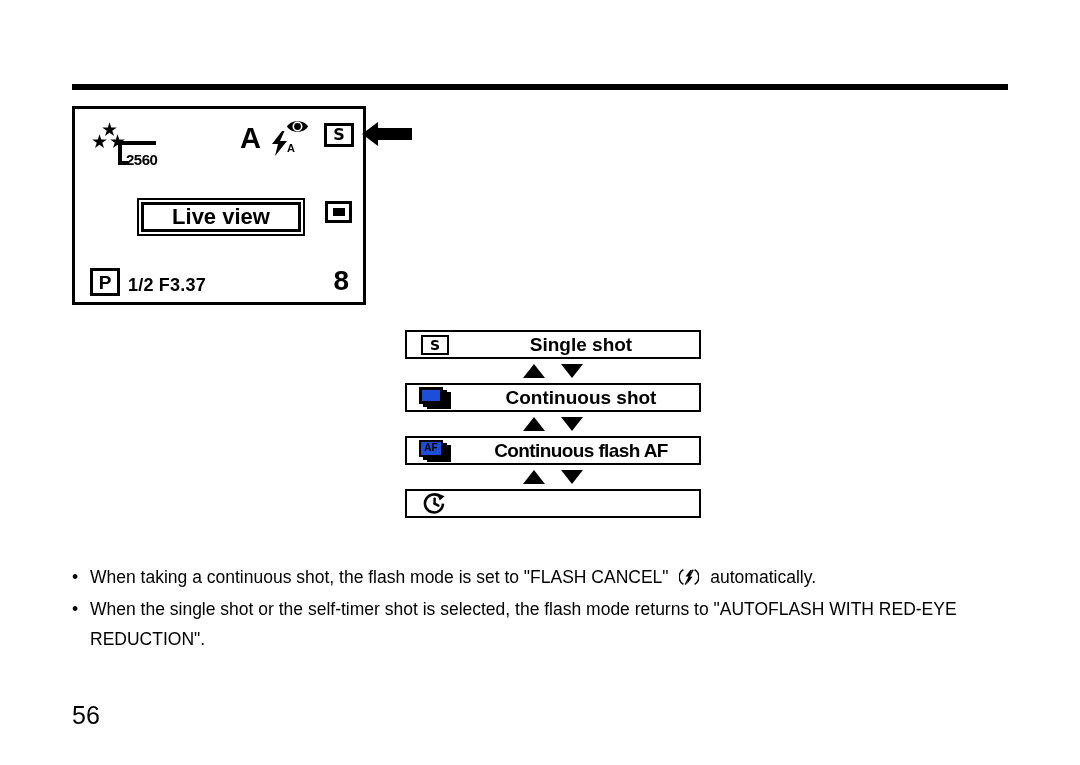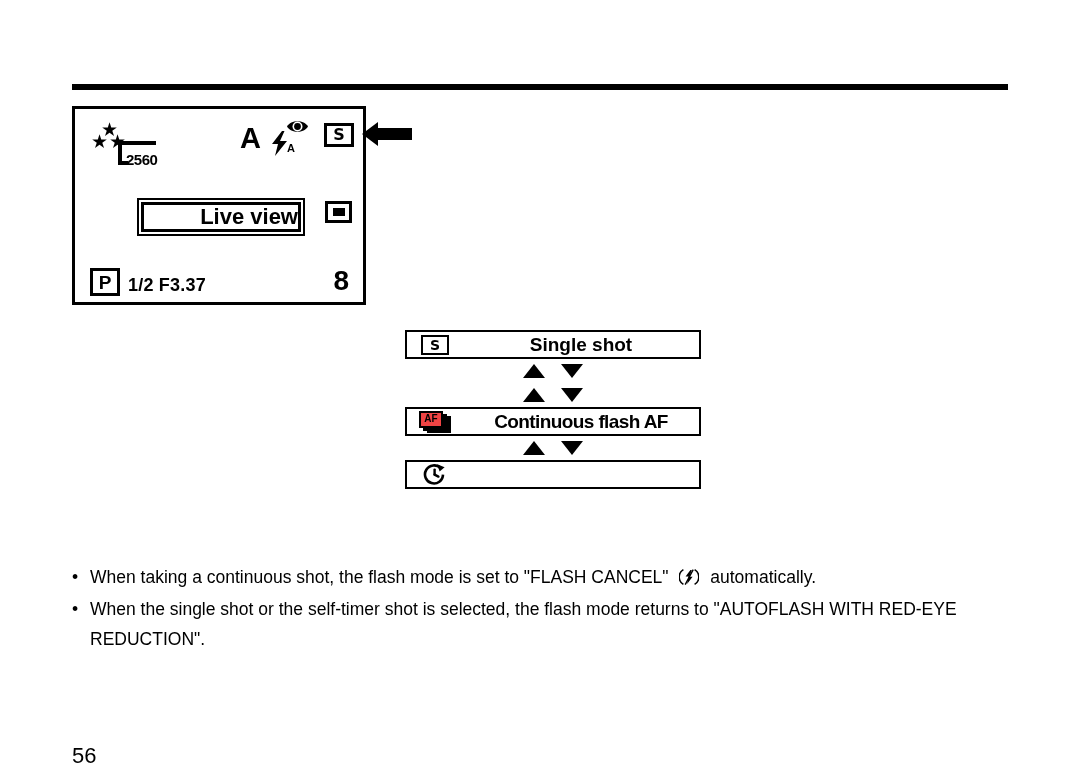--- a/index.html
+++ b/index.html
@@ -167,21 +167,21 @@
     box-sizing: border-box;
     padding: 2px;
   }
   .live-view .inner {
     width: 100%;
     height: 100%;
     border: 3px solid #000;
     box-sizing: border-box;
     display: flex;
     align-items: center;
-    justify-content: flex-end;
+    justify-content: center;
   }
   .live-view .inner span {
     font-size: 22px;
     font-weight: bold;
     line-height: 22px;
   }
 
   
   .metering {
     position: absolute;
@@ -311,21 +311,21 @@
     position: absolute;
     width: 24px; height: 17px;
     background: #000;
   }
   .ic-stack .l3 { left: 8px; top: 5px; }
   .ic-stack .l2 { left: 4px; top: 3px; }
   .ic-stack .l1 {
     position: absolute;
     left: 0px; top: 0px;
     width: 24px; height: 17px;
-    background: #ef4444;
+    background: #1d4ed8;
     border: 3px solid #000;
     box-sizing: border-box;
   }
   .ic-stack .l1.af {
     display: flex; align-items: center; justify-content: center;
     border-width: 2px;
   }
   .ic-stack .l1.af span {
     font-size: 10px; font-weight: bold; line-height: 10px;
   }
@@ -358,23 +358,22 @@
     width: 20px;
     height: 20px;
     margin: 0 6px;
   }
 
   
   .page-num {
     position: absolute;
     left: 72px;
     top: 706px;
-    font-size: 22px;
+    font-size: 25px;
     line-height: 19px;
-    margin-top: 40px;
   }
 </style>
 </head>
 <body>
 
 <div class="top-rule"></div>
 
 <div class="lcd">
 
   <div class="stars">
@@ -436,20 +435,30 @@
       </div>
     </div>
     <div class="menu-label">Single shot</div>
   </div>
 
   <div class="arrows">
     <div class="tri-up"></div>
     <div class="tri-down"></div>
   </div>
 
+  <div class="menu-row">
+    <div class="menu-icon">
+      <div class="ic-stack">
+        <div class="l3"></div>
+        <div class="l2"></div>
+        <div class="l1"></div>
+      </div>
+    </div>
+    <div class="menu-label">Continuous shot</div>
+  </div>
 
   <div class="arrows">
     <div class="tri-up"></div>
     <div class="tri-down"></div>
   </div>
 
   <div class="menu-row">
     <div class="menu-icon">
       <div class="ic-stack">
         <div class="l3"></div>

